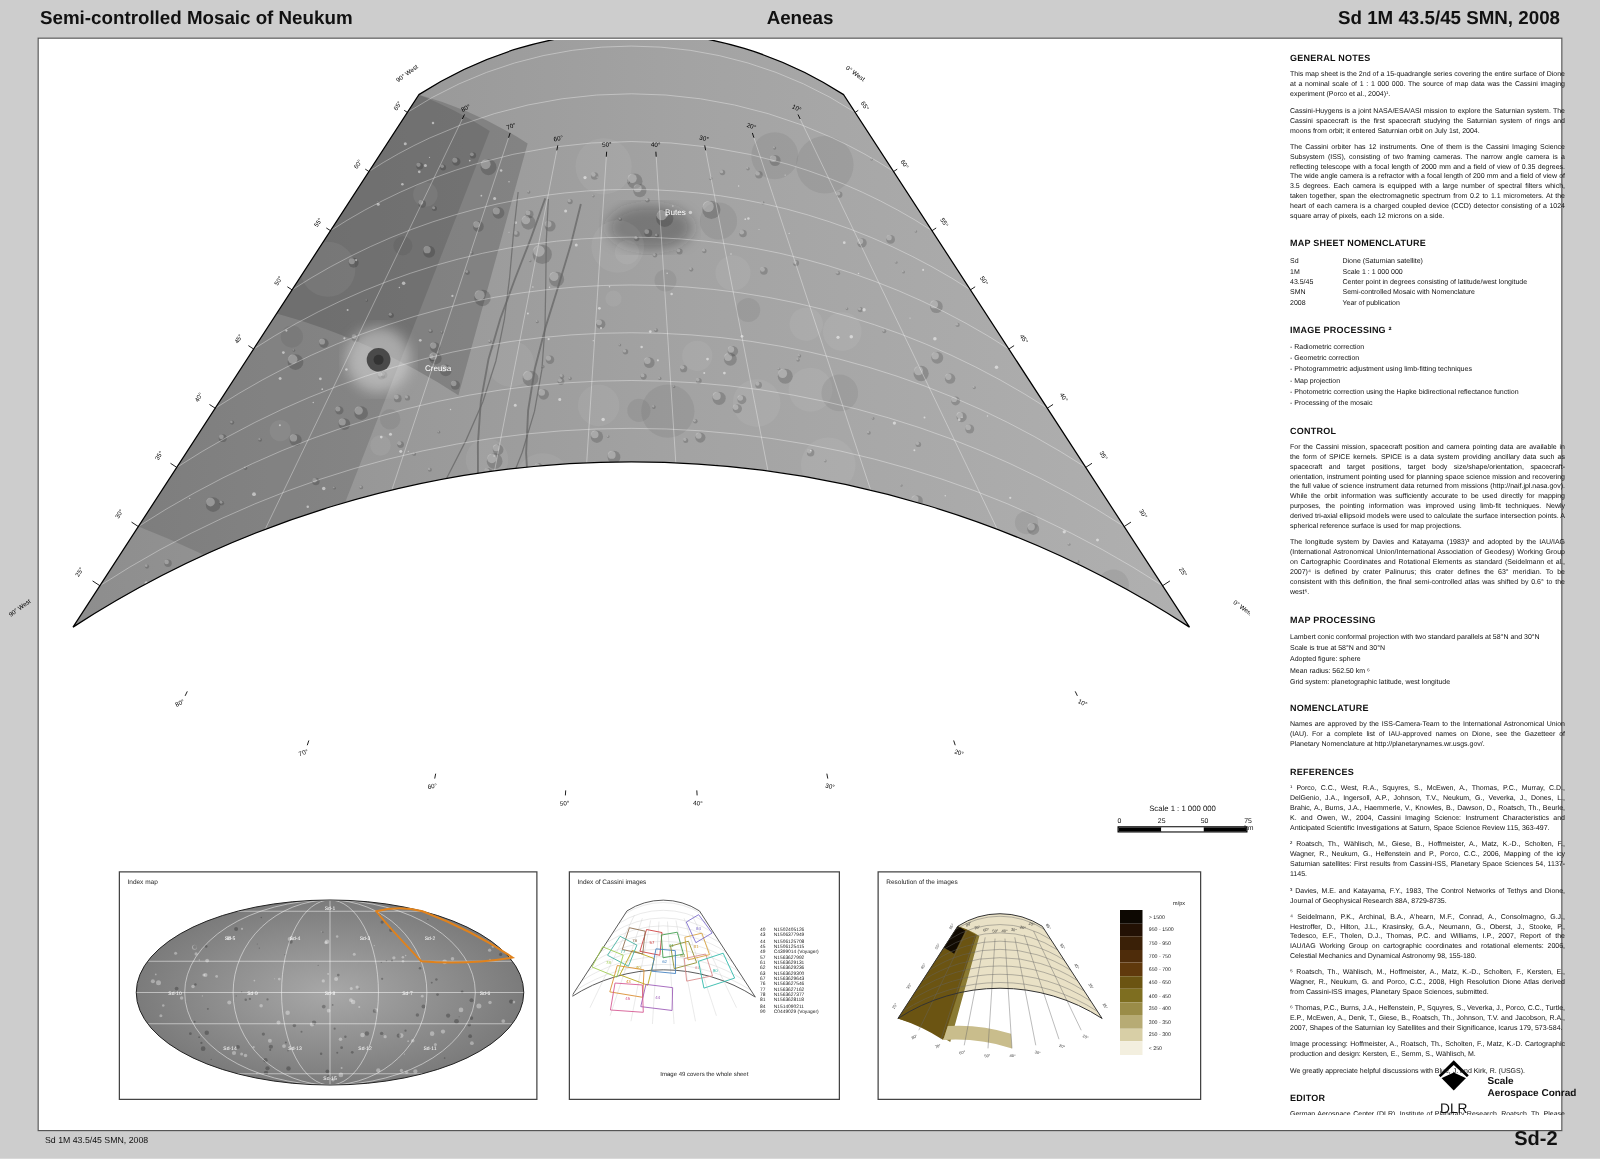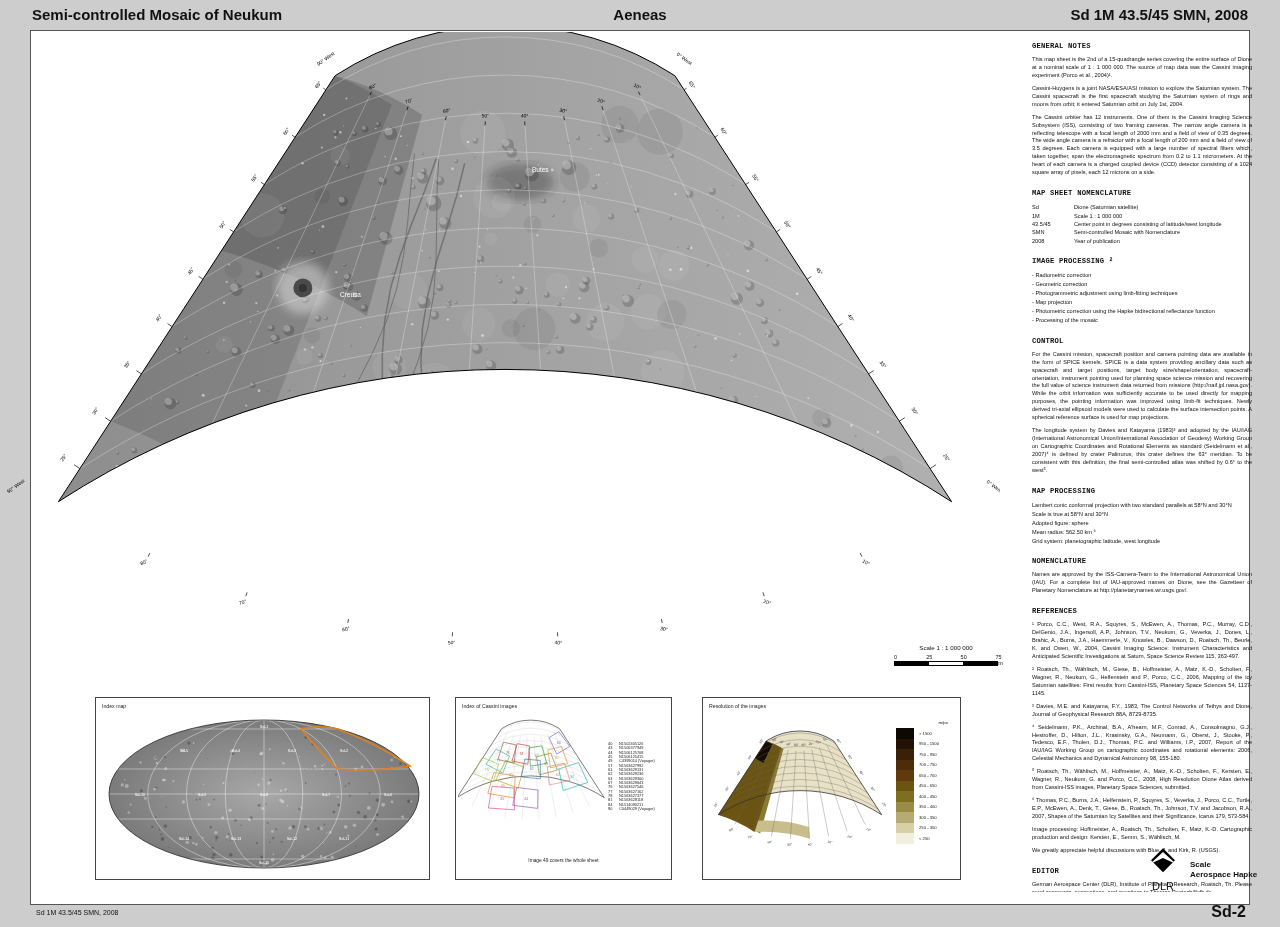--- a/index.html
+++ b/index.html
@@ -57,21 +57,21 @@
 
   .logo { position:absolute; left:1142px; top:846px; width:120px; height:48px; display:flex; align-items:center; }
   .logo-left { width:42px; text-align:center; }
   .logo-abbr { font-size:11px; font-weight:normal; margin-top:-2px; }
   .logo-text { margin-left:6px; font-size:8px; font-weight:bold; line-height:1.25; }
 
   #sidebar {
     position:absolute; left:1032px; top:40px; width:220px; height:852px;
     overflow:hidden;
   }
-  #sidebar h3 { font-size:7.2px; letter-spacing:.2px; margin:12px 0 6px 0;font-family:Liberation Mono, monospace; }
+  #sidebar h3 { font-size:7.2px; letter-spacing:.2px; margin:12px 0 6px 0; }
   #sidebar h3:first-child { margin-top:2px; }
   #sidebar p { font-size:5.6px; line-height:1.42; text-align:justify; margin:0 0 5px 0; }
   #sidebar .line { font-size:5.6px; line-height:1.6; }
   #sidebar .li { font-size:5.6px; line-height:1.6; }
   #sidebar .trow { display:flex; font-size:5.6px; line-height:1.5; }
   #sidebar .trow .tk { width:42px; flex:none; }
   svg text { font-family:"Liberation Sans", sans-serif; }
 </style>
 </head>
 <body>
@@ -1418,21 +1418,21 @@
 <div class="logo">
   <div class="logo-left">
     <svg width="34" height="30" viewBox="0 0 34 30">
       <rect x="8" y="4" width="17" height="17" transform="rotate(45 17 13)" fill="#000"></rect>
       <path d="M4,16 L17,4 L30,16 L17,10 Z" fill="#fff"></path>
     </svg>
     <div class="logo-abbr">DLR</div>
   </div>
   <div class="logo-text">
     <div>Scale</div>
-    <div>Aerospace Hapke</div>
+    <div>Aerospace Conrad</div>
   </div>
 </div>
 
 <div class="ftr-left">Sd 1M 43.5/45 SMN, 2008</div>
 <div class="ftr-right">Sd-2</div>
 
 <div id="sidebar">
     <h3>GENERAL NOTES</h3>
     <p>This map sheet is the 2nd of a 15-quadrangle series covering the entire surface of Dione at a nominal scale of 1 : 1 000 000. The source of map data was the Cassini imaging experiment (Porco et al., 2004)¹.</p>
     <p>Cassini-Huygens is a joint NASA/ESA/ASI mission to explore the Saturnian system. The Cassini spacecraft is the first spacecraft studying the Saturnian system of rings and moons from orbit; it entered Saturnian orbit on July 1st, 2004.</p>

